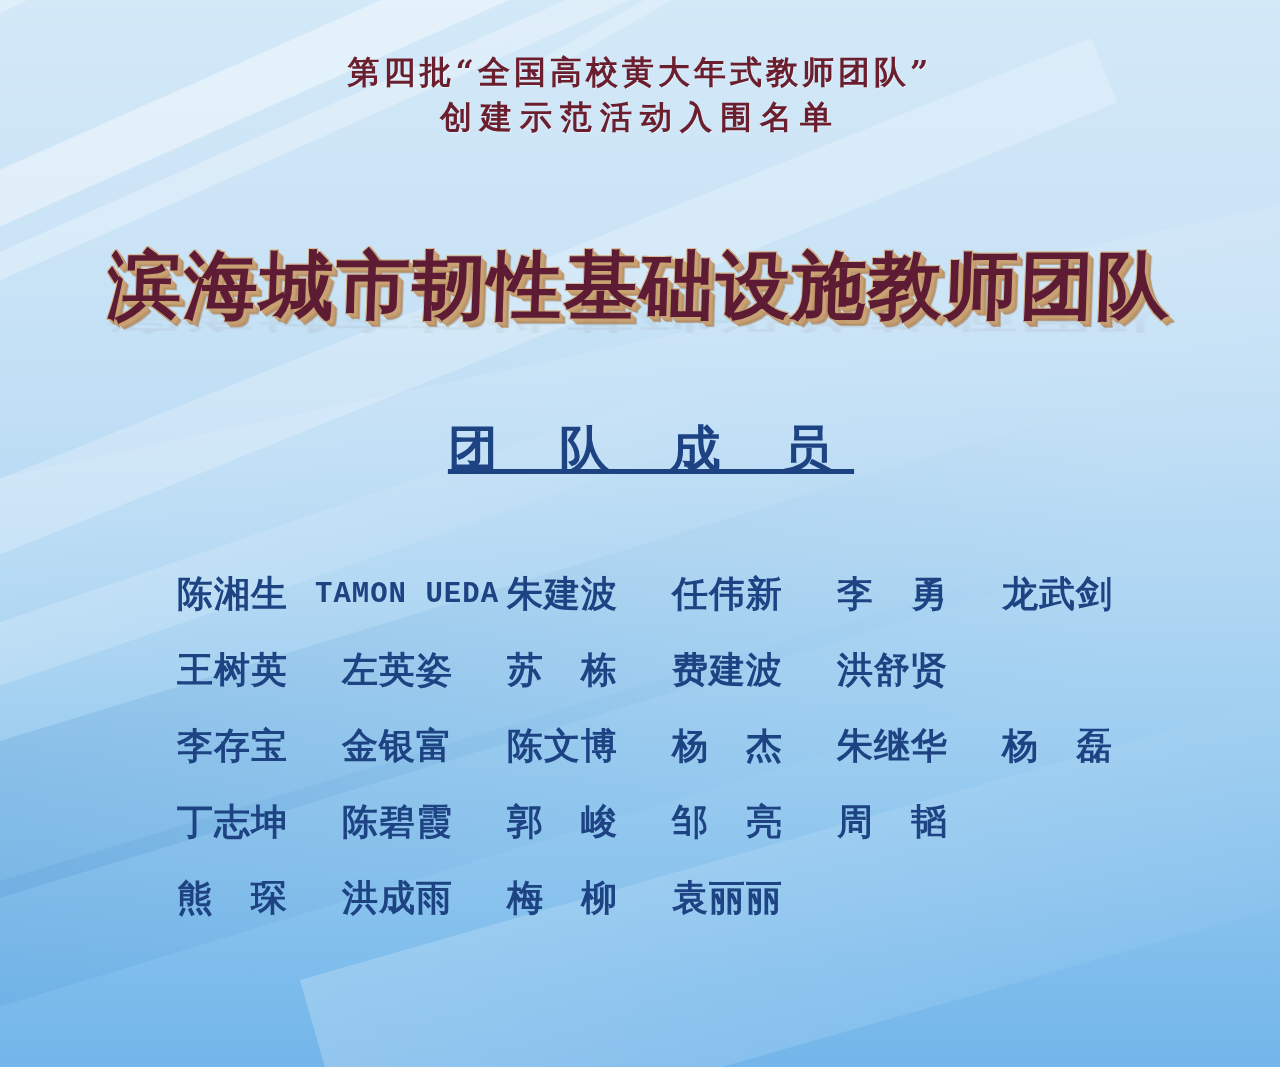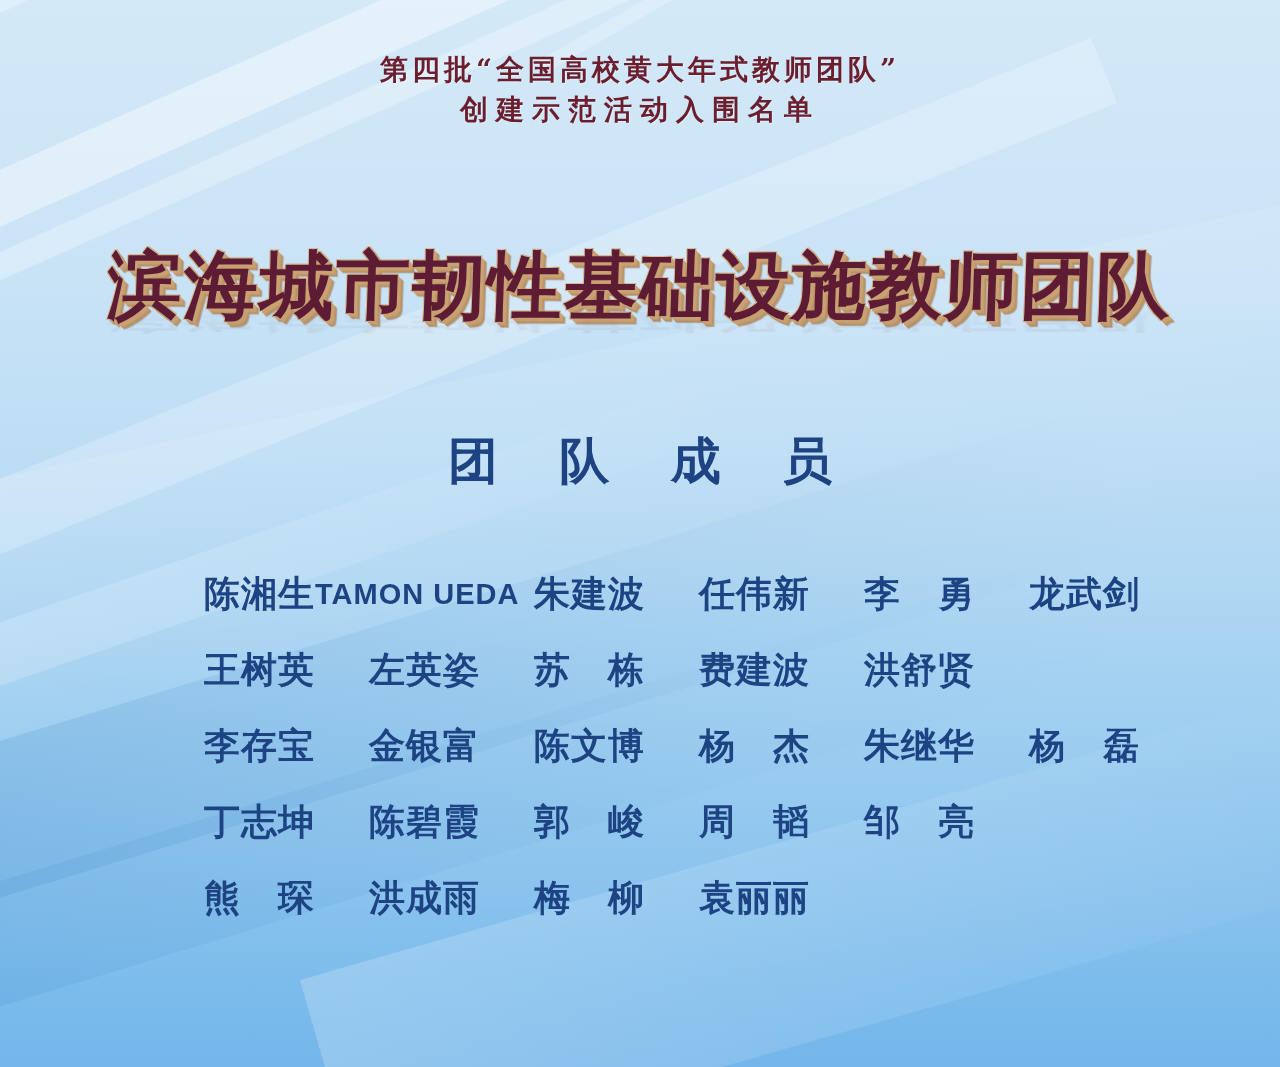--- a/index.html
+++ b/index.html
@@ -79,21 +79,21 @@
   }
 
   
   .header-title {
     position: absolute;
     left: 0; right: 0; top: 50px;
     text-align: center;
     color: #6b1f2e;
     font-family: "DejaVu Serif", "Liberation Serif", serif;
     font-weight: bold;
-    font-size: 28px;
+    font-size: 32px;
     line-height: 1.42;
     letter-spacing: 4px;
     text-shadow: 1px 1px 0 rgba(255,255,255,0.35);
   }
   .header-title .l2 { letter-spacing: 8px; }
 
   
   .team-name-wrap {
     position: absolute;
     left: 0; right: 0; top: 248px;
@@ -136,48 +136,49 @@
     transform-origin: top center;
     -webkit-mask-image: linear-gradient(to top, rgba(0,0,0,0) 10%, rgba(0,0,0,0.55) 95%);
     mask-image: linear-gradient(to top, rgba(0,0,0,0) 10%, rgba(0,0,0,0.55) 95%);
     filter: blur(1px);
     pointer-events: none;
   }
 
   
   .section-heading {
     position: absolute;
-    left: 0; right: 0; top: 428px;
+    left: 0; right: 0; top: 416px;
     text-align: center;
     color: #1d4383;
     font-family: "DejaVu Sans", "Liberation Sans", sans-serif;
     font-weight: bold;
     font-size: 50px;
     letter-spacing: 22px;
     text-indent: 22px;
+    text-decoration: underline;
   }
 
   
   .members {
     position: absolute;
     left: 150px;
     top: 556px;
     width: 990px;
   }
   .member-row {
     display: flex;
     height: 76px;
     align-items: center;
   }
   .member-cell {
     flex: 0 0 auto;
     width: 165px;
-    text-align: right;
+    text-align: center;
     color: #1d4383;
-    font-family: Liberation Sans, sans-serif;
+    font-family: Liberation Mono, monospace;
     font-weight: bold;
     font-size: 36px;
     letter-spacing: 1px;
     white-space: pre;
   }
   .member-cell.latin {
     font-size: 29px;
     letter-spacing: 1px;
     font-stretch: condensed;
   }
@@ -235,22 +236,22 @@
         <div class="member-cell">金银富</div>
         <div class="member-cell">陈文博</div>
         <div class="member-cell">杨　杰</div>
         <div class="member-cell">朱继华</div>
         <div class="member-cell">杨　磊</div>
       </div>
       <div class="member-row">
         <div class="member-cell">丁志坤</div>
         <div class="member-cell">陈碧霞</div>
         <div class="member-cell">郭　峻</div>
+        <div class="member-cell">邹　亮</div>
         <div class="member-cell">周　韬</div>
-        <div class="member-cell">邹　亮</div>
       </div>
       <div class="member-row">
         <div class="member-cell">熊　琛</div>
         <div class="member-cell">洪成雨</div>
         <div class="member-cell">梅　柳</div>
         <div class="member-cell">袁丽丽</div>
         <div class="member-cell empty"></div>
       </div>
     </div>
 

